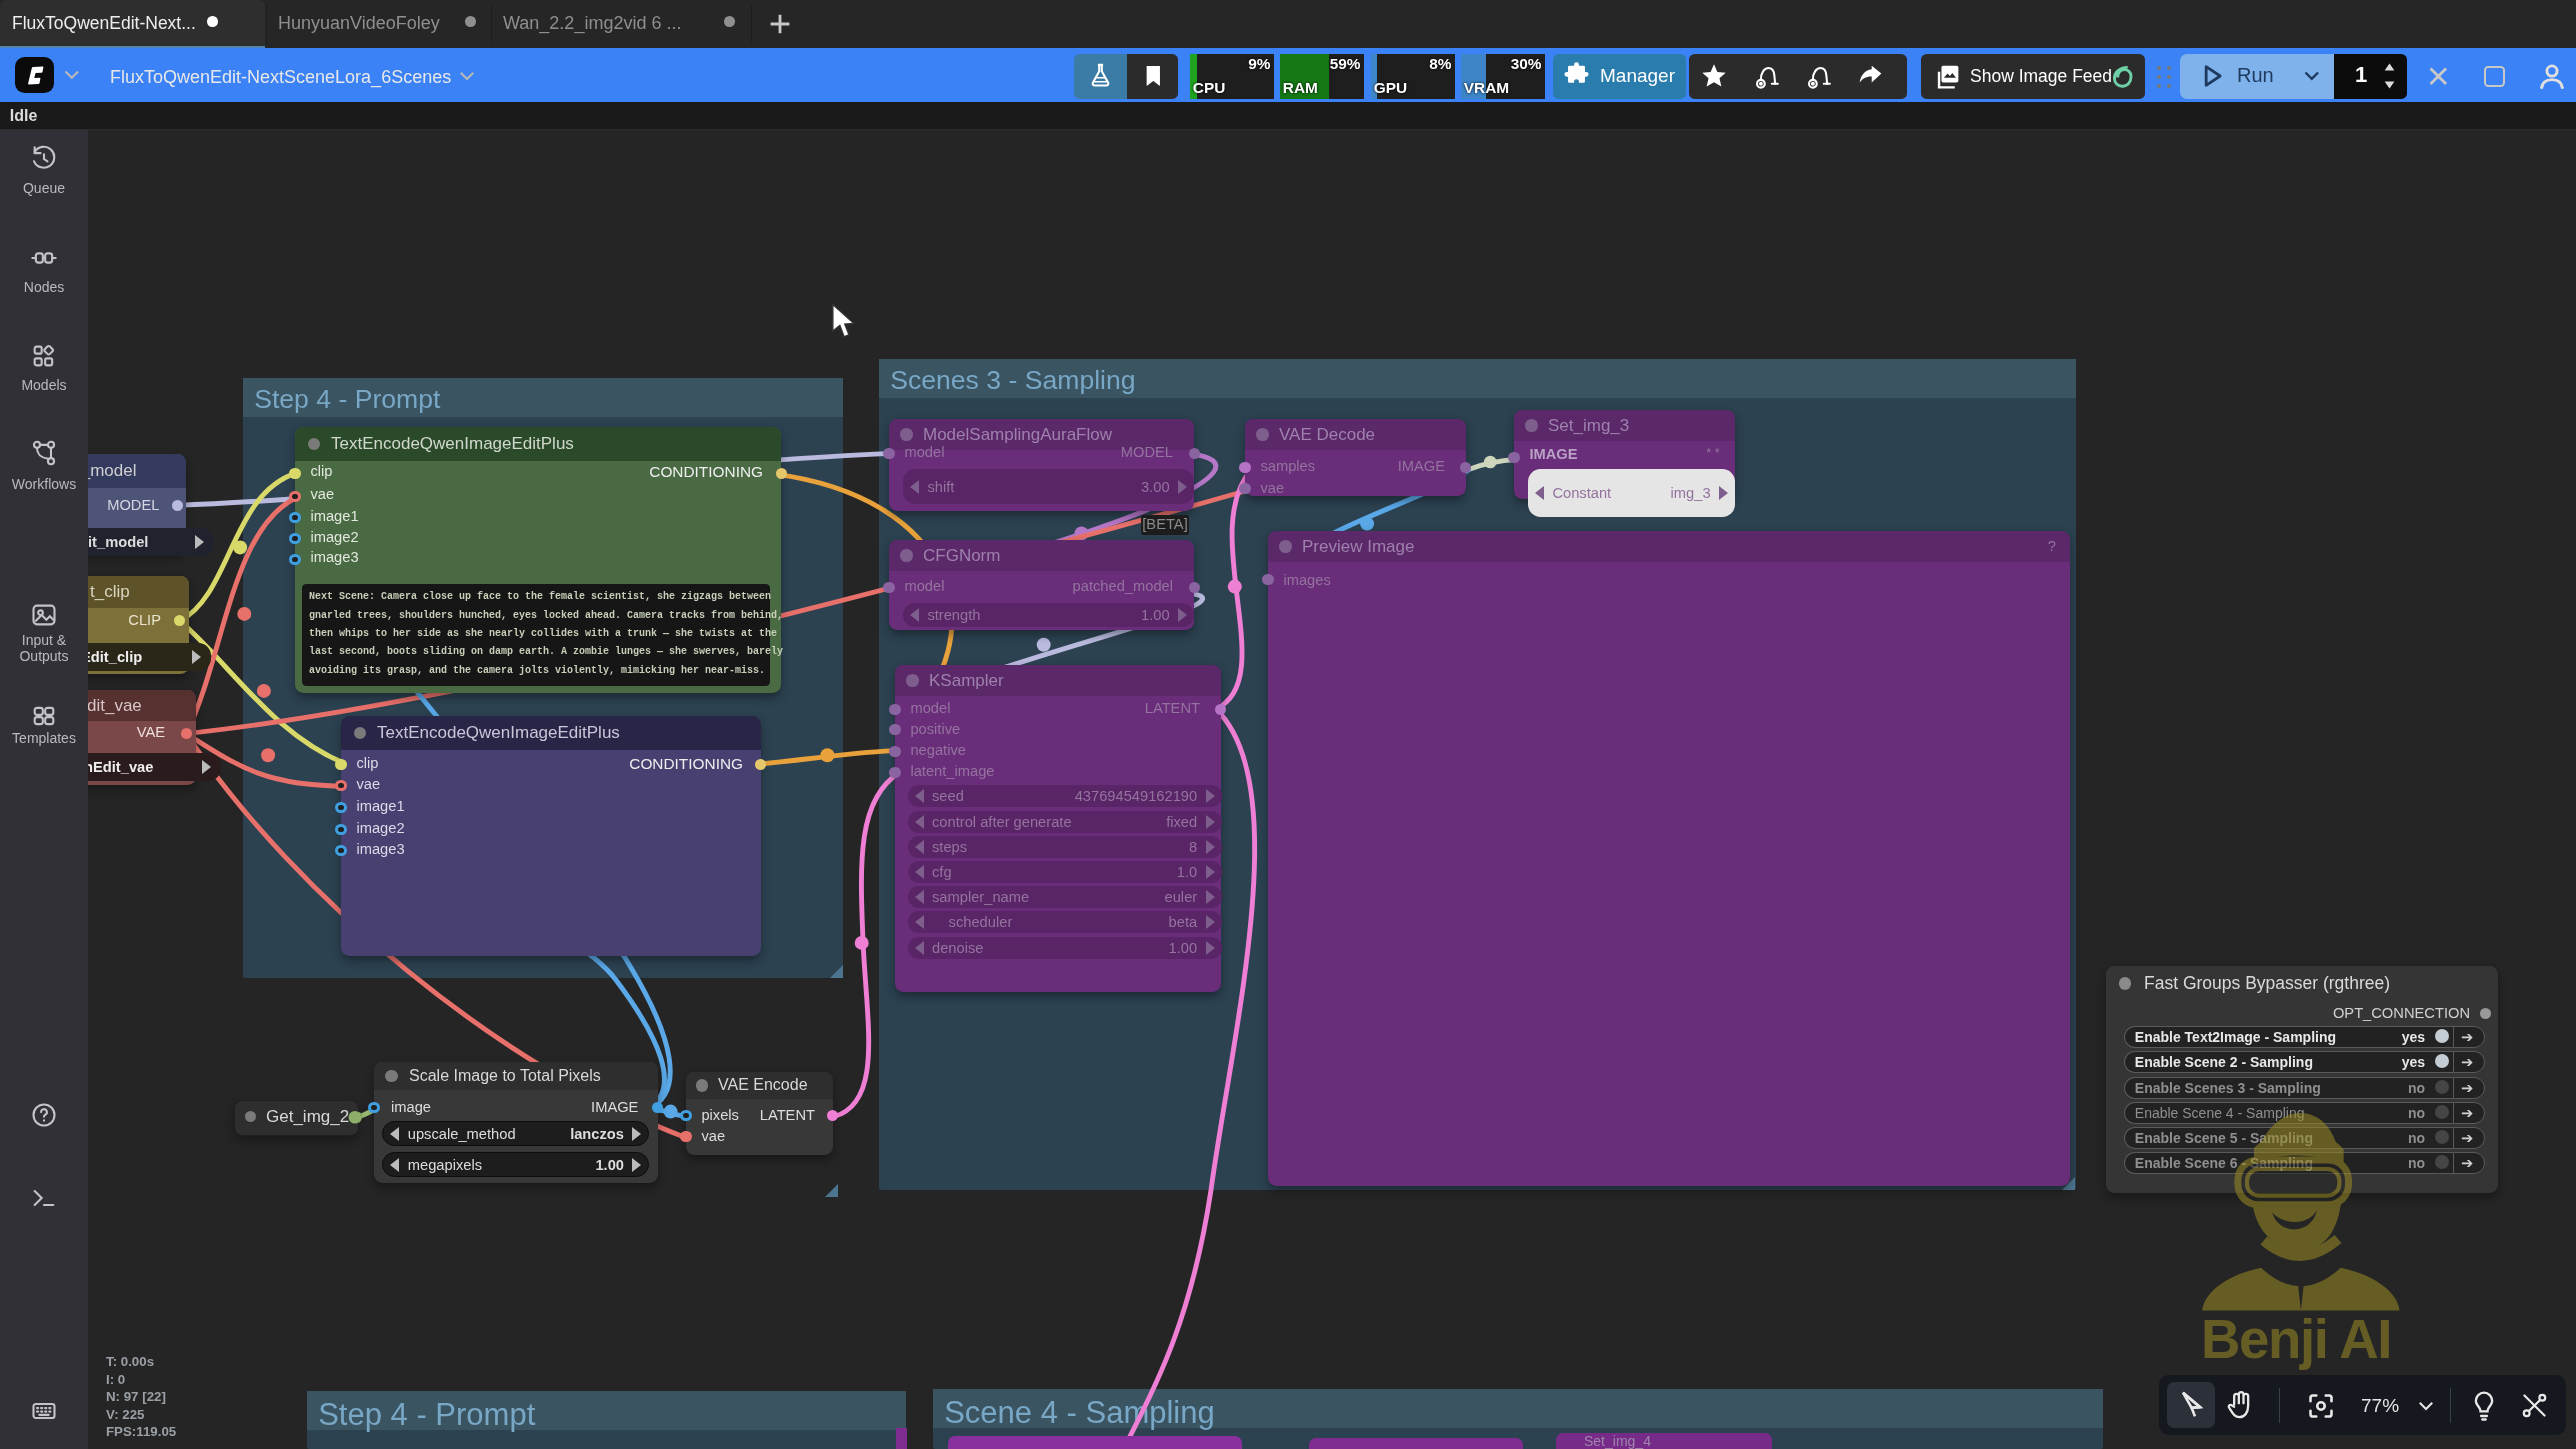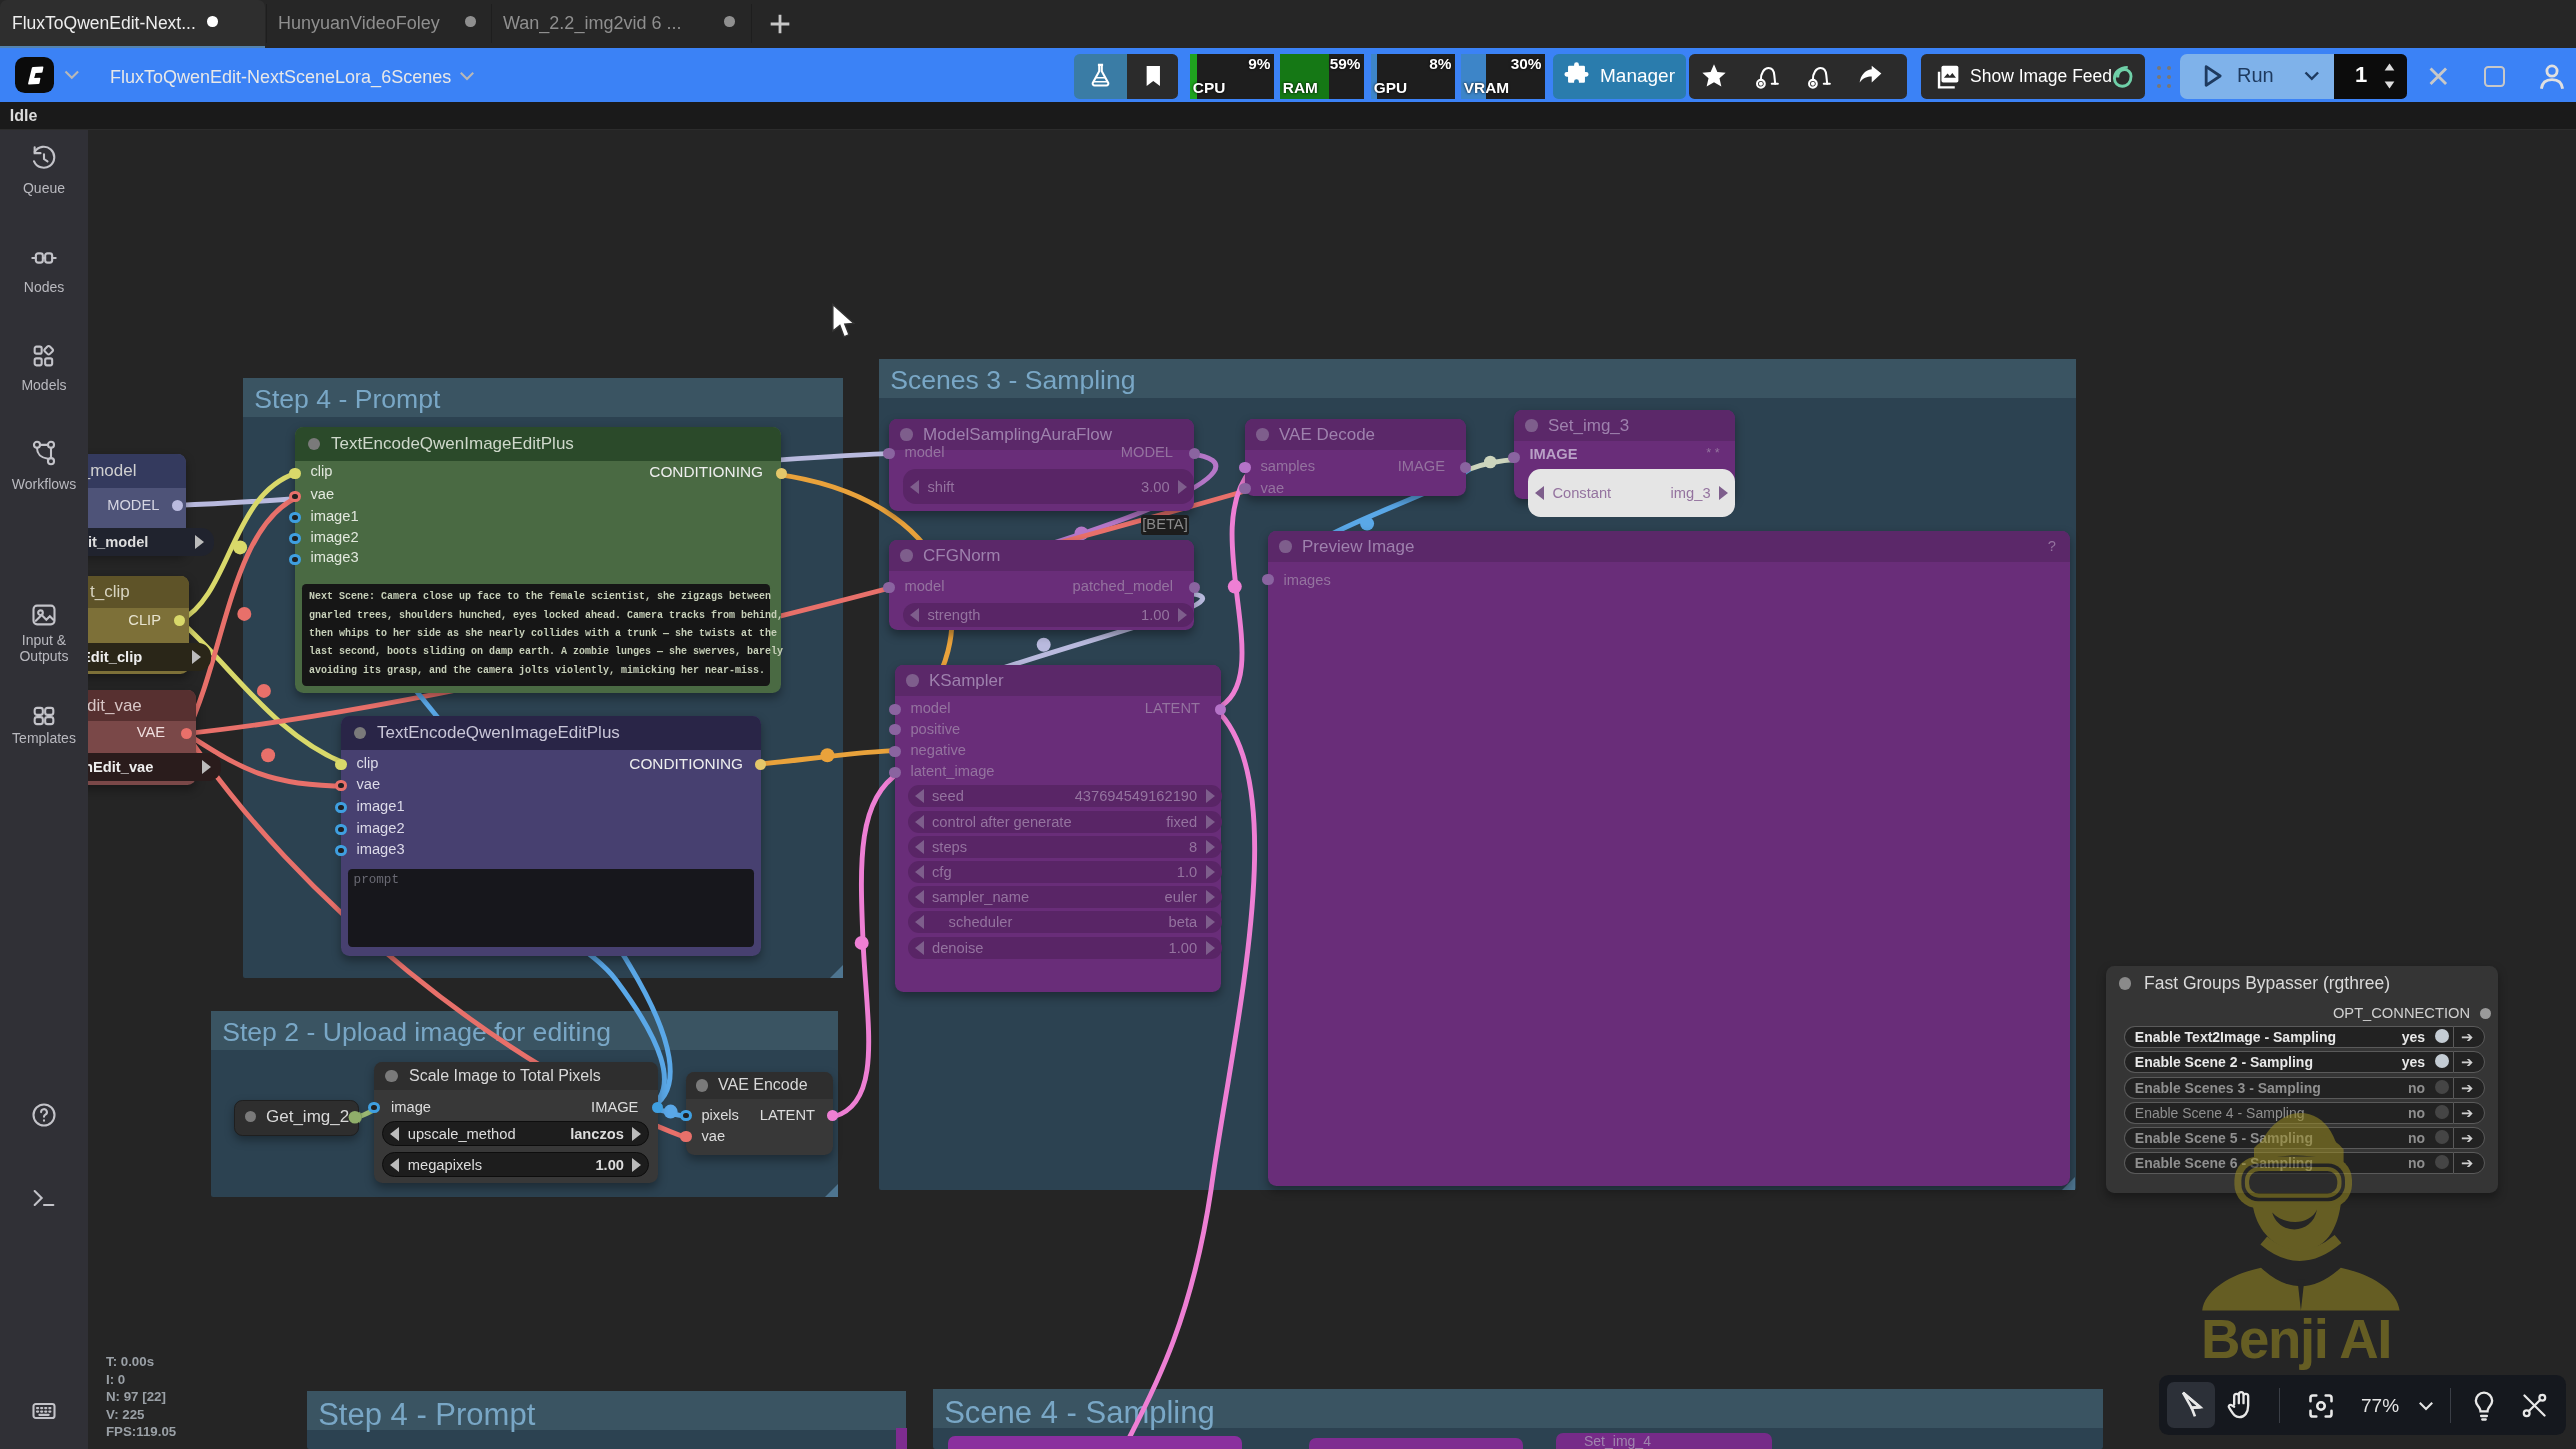--- a/index.html
+++ b/index.html
@@ -20,24 +20,20 @@
 
 <div class="abs" style="left:0;top:129px;width:2576px;height:1320px;background:#252525"></div>
 <div class="abs" style="left:246px;top:124px;width:590px;height:2.8px;background:#4e7ea8"></div>
 <div class="grp" style="left:243px;top:378px;width:600px;height:600px;background:#2c4251">
       <div class="abs" style="left:0;top:0;width:600px;height:39px;background:#3a5462"></div>
       <div class="gt" style="font-size:26.6px;color:#79a7c6">Step 4 - Prompt</div>
     </div>
 <div class="grp" style="left:879px;top:359px;width:1197px;height:831px;background:#2c4251">
       <div class="abs" style="left:0;top:0;width:1197px;height:39px;background:#3a5462"></div>
       <div class="gt" style="font-size:26.6px;color:#79a7c6">Scenes 3 - Sampling</div>
-    </div>
-<div class="grp" style="left:211px;top:1011px;width:627px;height:186px;background:#2c4251">
-      <div class="abs" style="left:0;top:0;width:627px;height:39px;background:#3a5462"></div>
-      <div class="gt" style="font-size:26.6px;color:#79a7c6">Step 2 - Upload image for editing</div>
     </div>
 <div class="grp" style="left:307px;top:1391px;width:599px;height:58px;background:#2c4251">
       <div class="abs" style="left:0;top:0;width:599px;height:39px;background:#3a5462"></div>
       <div class="gt" style="font-size:31px;color:#79a7c6">Step 4 - Prompt</div>
     </div>
 <div class="grp" style="left:933px;top:1389px;width:1170px;height:60px;background:#2c4251">
       <div class="abs" style="left:0;top:0;width:1170px;height:39px;background:#3a5462"></div>
       <div class="gt" style="font-size:31px;color:#79a7c6">Scene 4 - Sampling</div>
     </div>
 <div class="abs" style="left:830px;top:965px;width:0;height:0;border-left:13.3px solid transparent;border-bottom:13.3px solid #4e7590"></div>
@@ -129,21 +125,20 @@
 <div class="port" style="left:-5.6px;top:64px;background:#202020;border:3.2px solid #e8706a;box-sizing:border-box"></div>
 <div class="plab" style="left:15.4px;top:60px;color:#dcdae8">vae</div>
 <div class="port" style="left:-5.6px;top:86px;background:#202020;border:3.2px solid #3f9fe0;box-sizing:border-box"></div>
 <div class="plab" style="left:15.4px;top:82px;color:#dcdae8">image1</div>
 <div class="port" style="left:-5.6px;top:108px;background:#202020;border:3.2px solid #3f9fe0;box-sizing:border-box"></div>
 <div class="plab" style="left:15.4px;top:104px;color:#dcdae8">image2</div>
 <div class="port" style="left:-5.6px;top:129px;background:#202020;border:3.2px solid #3f9fe0;box-sizing:border-box"></div>
 <div class="plab" style="left:15.4px;top:125px;color:#dcdae8">image3</div>
 <div class="plab" style="right:18px;top:39px;color:#eee;font-size:15.4px">CONDITIONING</div>
 <div class="port" style="left:414px;top:43px;background:#e4c76a"></div>
-<div class="abs" style="left:7px;top:153px;width:406px;height:78px;background:#17171c;border-radius:4.2px;font-family:'Liberation Mono',monospace;font-size:12.6px;color:#6a6a74;padding:4.2px 5.6px;box-sizing:border-box">prompt</div>
 </div>
 <div class="node" style="left:889px;top:419px;width:305px;height:92px;background:#692d79">
 <div class="abs" style="left:0;top:0;width:305px;height:31px;background:#5b2869;border-radius:8.4px 8.4px 0 0"></div>
 <div class="ndot" style="top:9px;background:#7e5e8c;left:11.2px"></div>
 <div class="nt" style="left:34px;line-height:31px;font-size:17px;color:#9e81ad">ModelSamplingAuraFlow</div>
 <div class="plab" style="left:15.4px;top:25px;color:#94739f">model</div>
 <div class="plab" style="right:21px;top:25px;color:#94739f">MODEL</div>
 <div class="port" style="left:-5.6px;top:29px;background:#8a64a0"></div>
 <div class="port" style="left:300px;top:29px;background:#8a64a0"></div>
 <div class="pill" style="left:14px;top:50px;width:277px;height:35px;background:#592566;color:#94739f;padding:0 7px">

